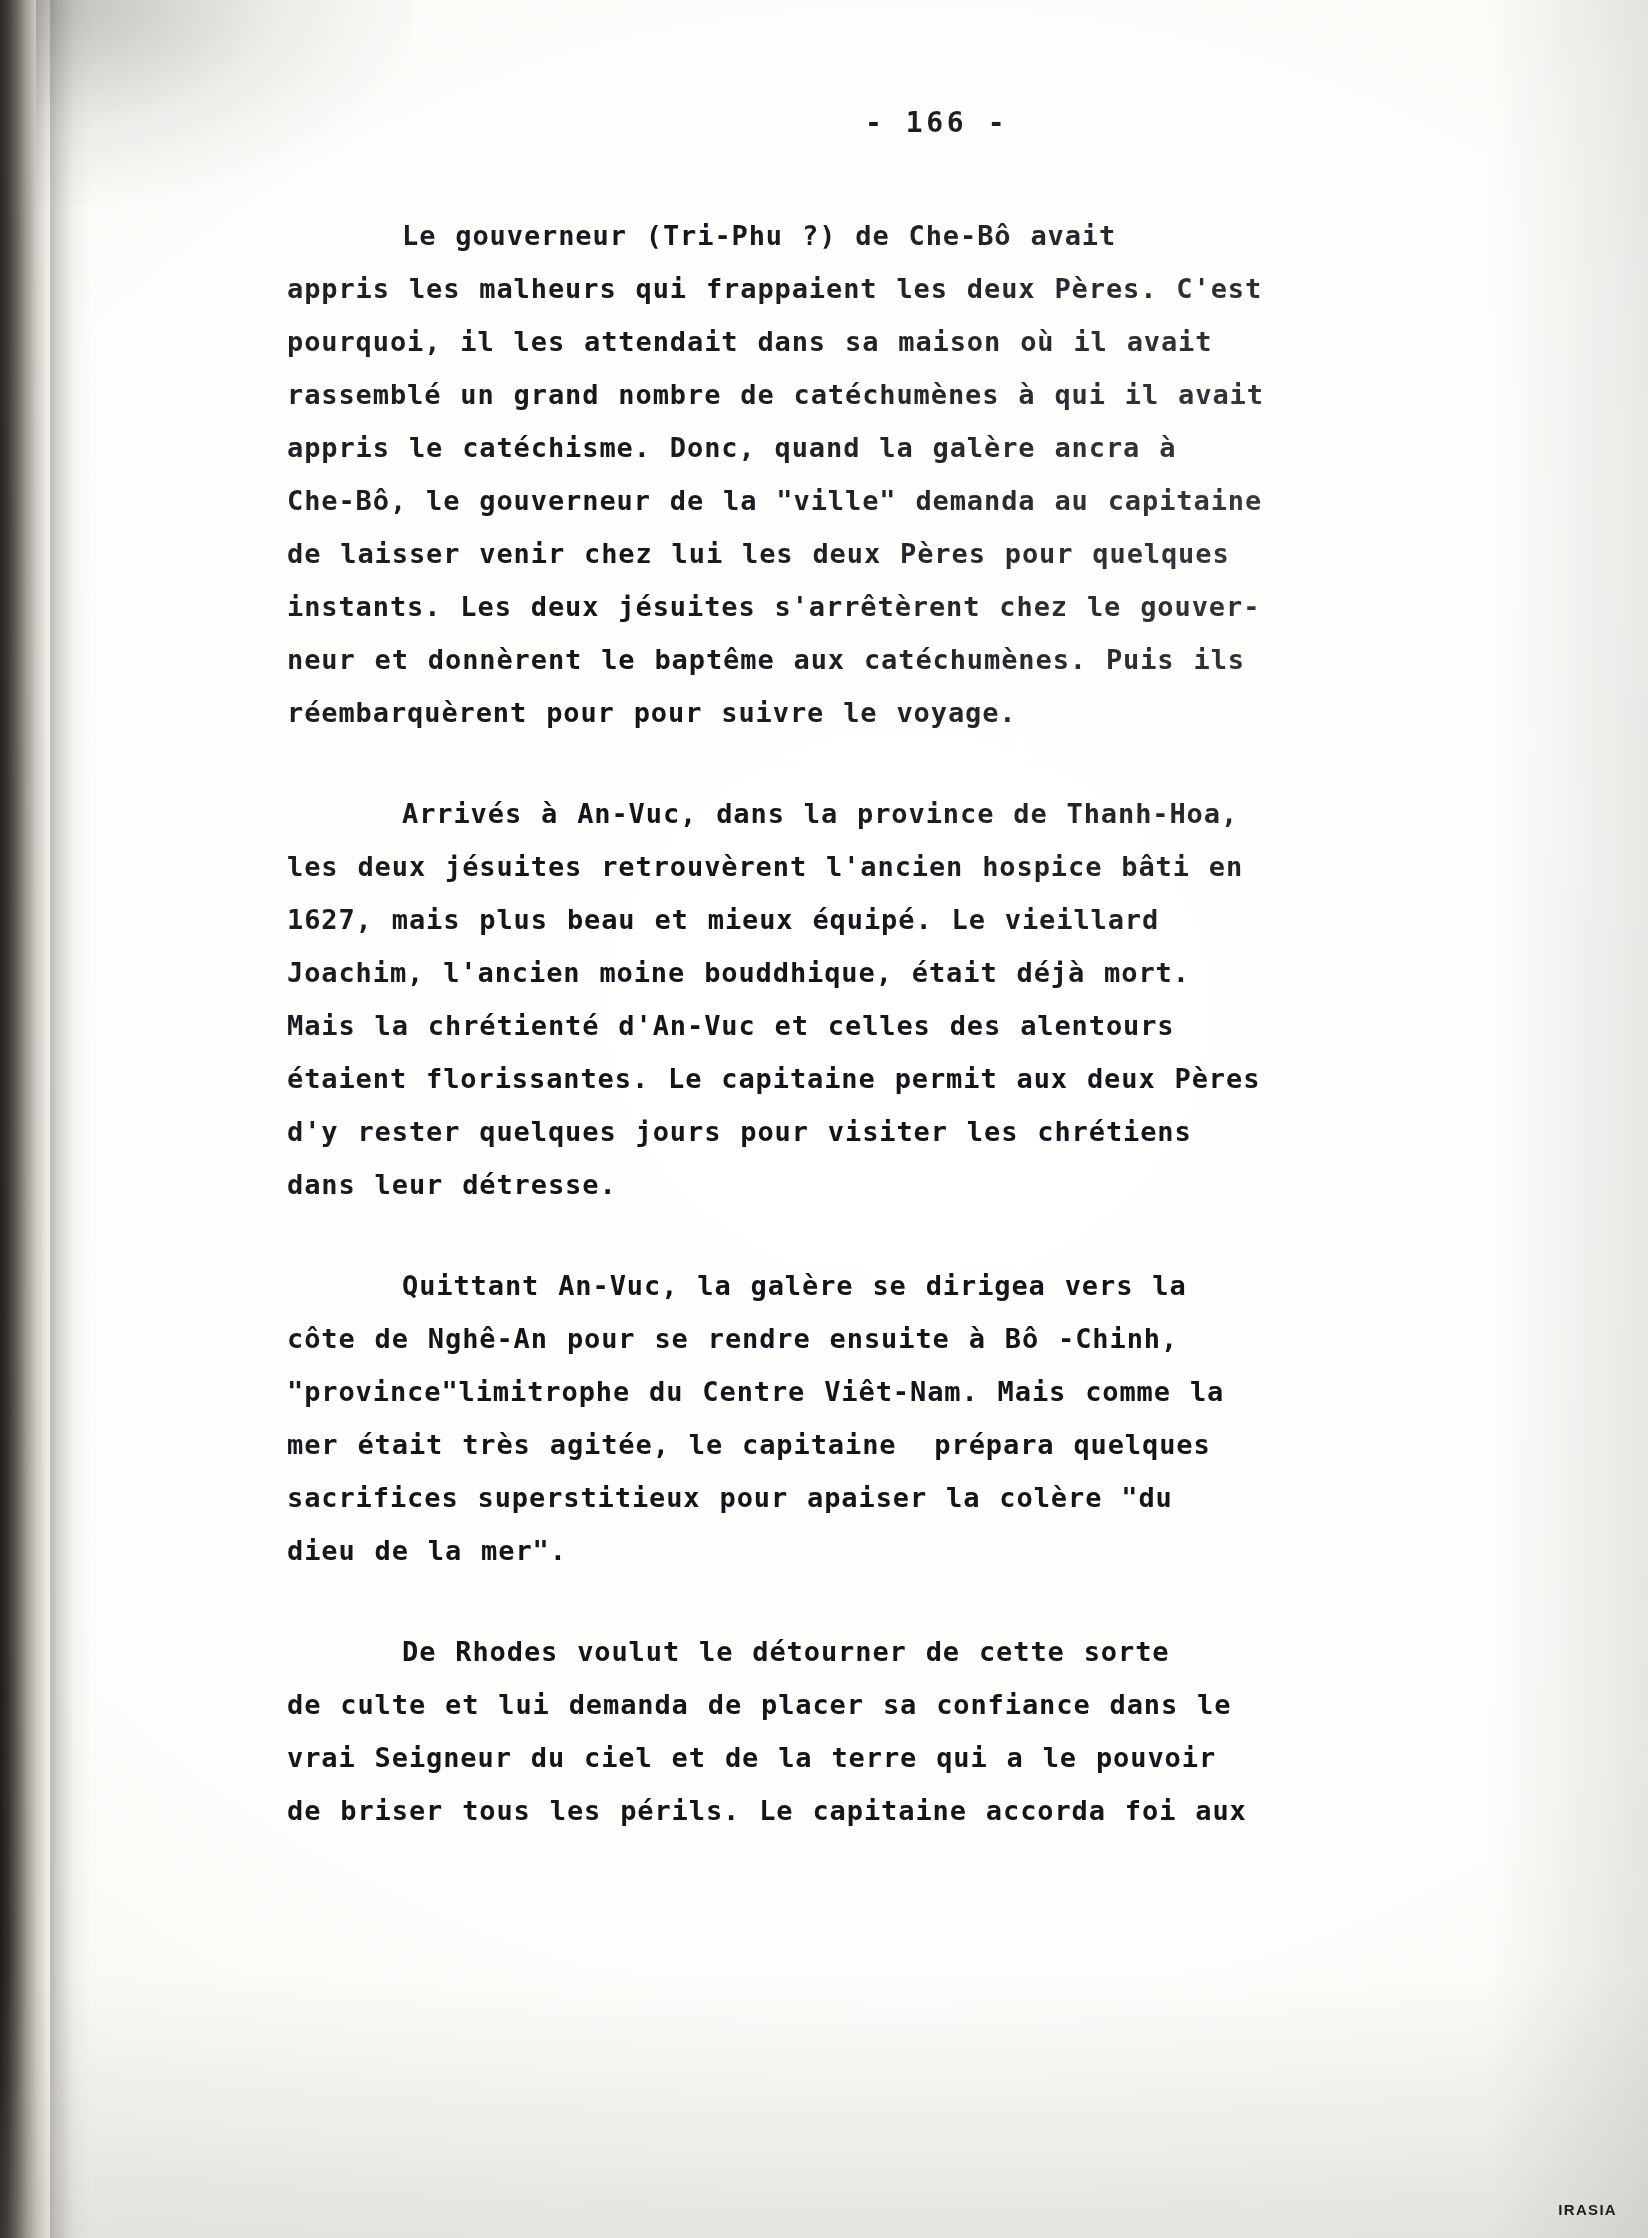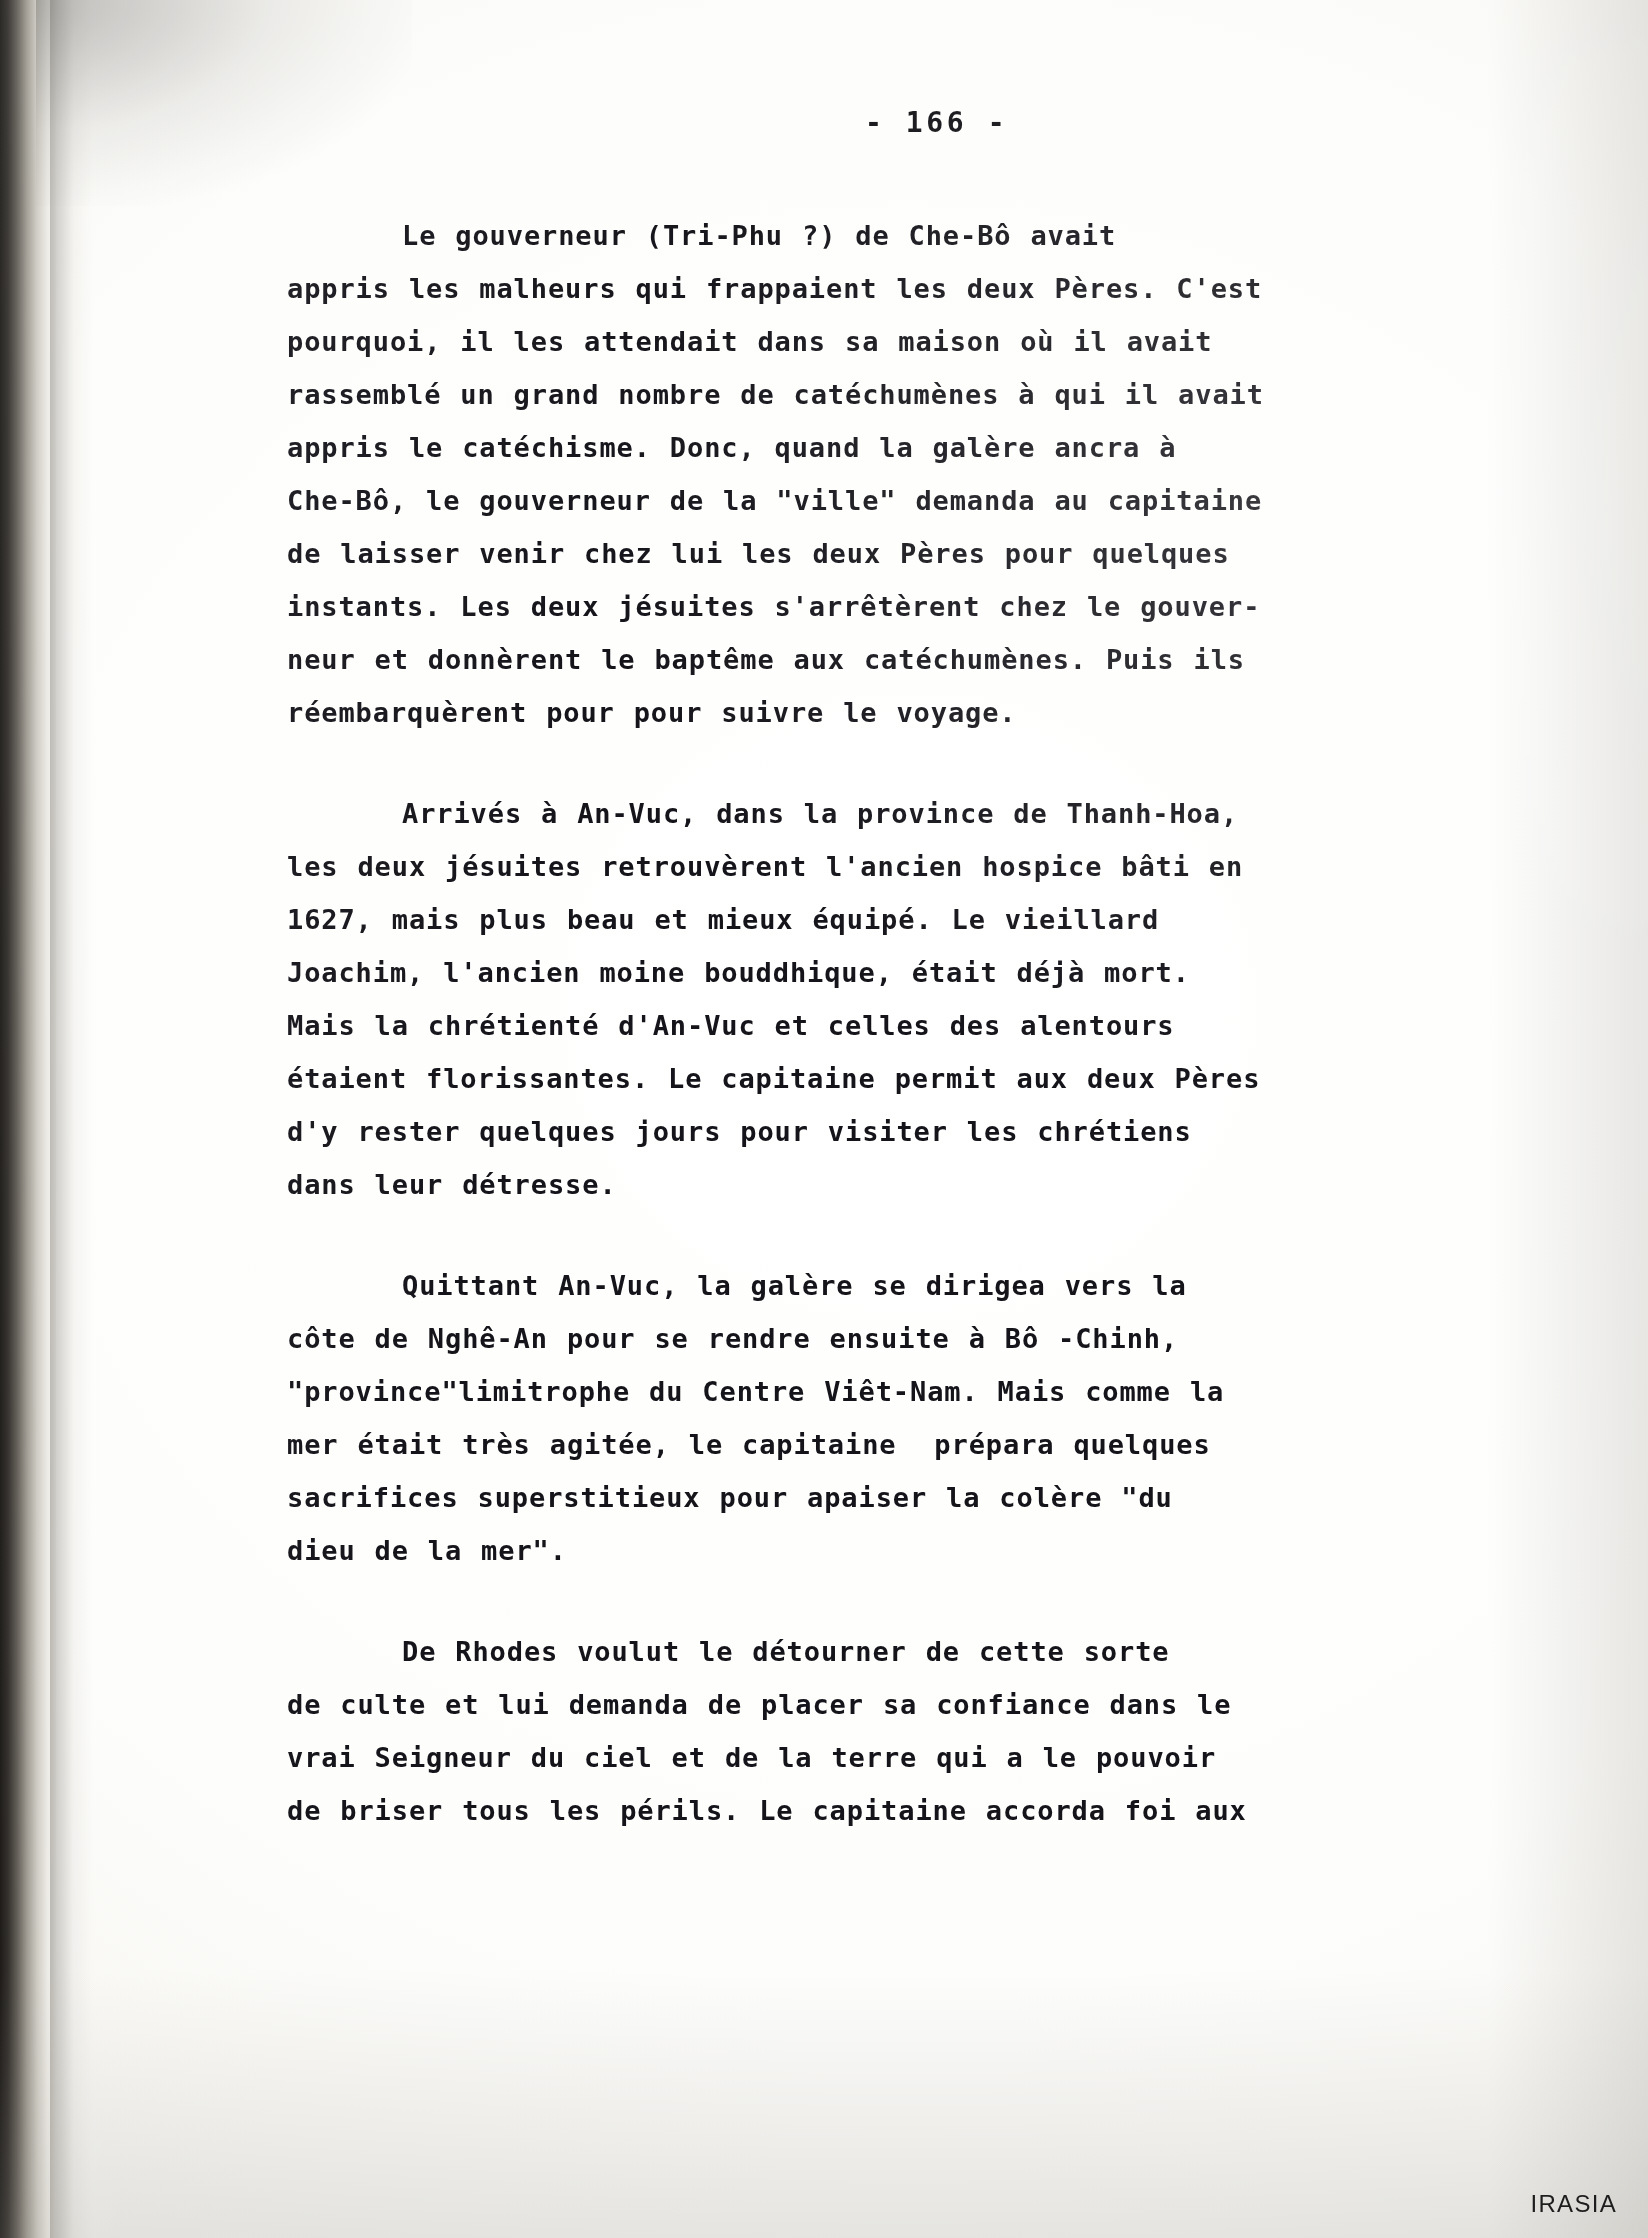--- a/index.html
+++ b/index.html
@@ -109,24 +109,24 @@
       radial-gradient(ellipse 60% 40% at 78% 22%, rgba(255,255,255,0.16) 0%, rgba(255,255,255,0) 70%);
     mix-blend-mode: screen;
   }
 
   
   #watermark {
     position: absolute;
     right: 32px;
     bottom: 21.5px;
     font-family: "Liberation Sans", sans-serif;
-    font-size: 24px;
+    font-size: 15px;
     letter-spacing: 1.3px;
     color: #1d1d1d;
-    font-weight: 400;
+    font-weight: 700;
     text-align: right;
   }
 </style>
 </head>
 <body>
 
 <div id="page-sheet">
 
   <div id="left-edge-shadow"></div>
   <div id="left-edge-shadow2"></div>

